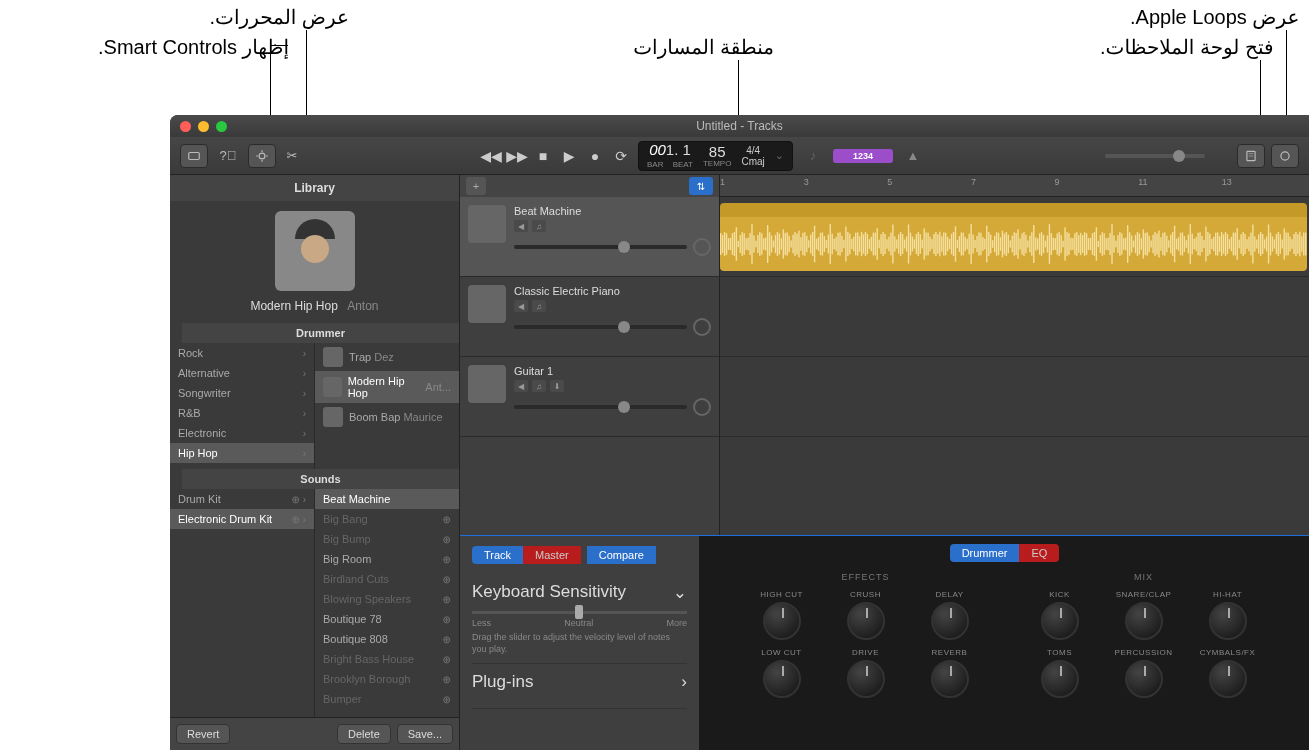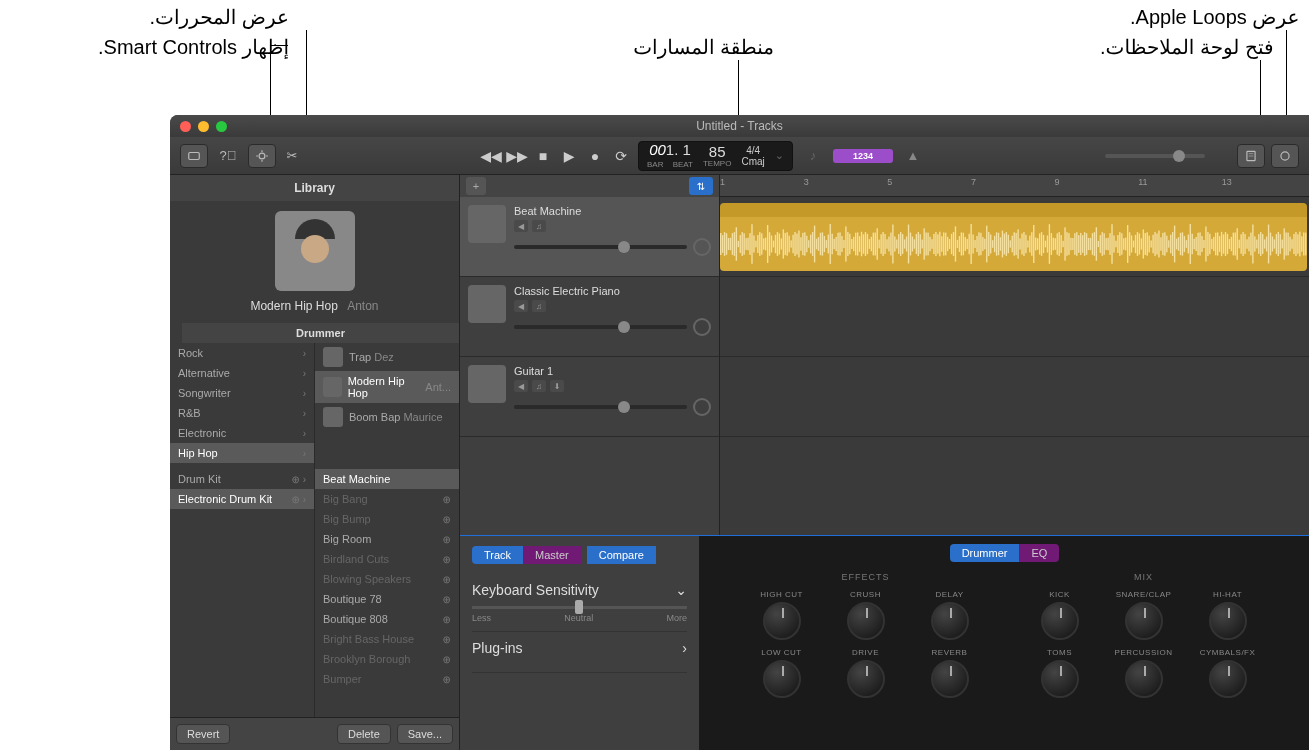--- a/index.html
+++ b/index.html
@@ -89,47 +89,47 @@
 .region-lane { height: 80px; border-bottom: 1px solid #2a2a2a; position: relative; }
 .region { position: absolute; top: 6px; left: 0; right: 2px; height: 68px; background: #d4a938; border-radius: 4px; border-top: 14px solid #c49928; overflow: hidden; }
 .region-label { position: absolute; top: -13px; left: 4px; font-size: 9px; color: #5a4410; font-weight: 500; }
 .waveform { position: absolute; inset: 0; }
 .waveform svg { width: 100%; height: 100%; }
 
 
 .smart { height: 215px; background: #2a2a2a; border-top: 1px solid #1e6fd9; display: flex; }
 .smart-left { width: 240px; padding: 10px 12px; border-right: 1px solid #1a1a1a; background: #3f3f3f; }
 .pill-row { display: flex; gap: 0; margin-bottom: 10px; }
-.pill { padding: 3px 12px; font-size: 11px; background: #701a75; color: #ccc; }
+.pill { padding: 3px 12px; font-size: 11px; background: #b91c1c; color: #ccc; }
 .pill:first-child { border-radius: 4px 0 0 4px; }
 .pill:last-child { border-radius: 0 4px 4px 0; }
 .pill.active { background: #2a6fc9; color: #fff; }
 .sc-row { padding: 8px 0; border-bottom: 1px solid #333; }
-.sc-label { font-size: 14px; color: #ddd; display: flex; justify-content: space-between; margin-bottom: 8px; }
+.sc-label { font-size: 17px; color: #ddd; display: flex; justify-content: space-between; margin-bottom: 8px; }
 .sc-slider { height: 3px; background: #555; position: relative; margin-bottom: 4px; }
 .sc-slider::after { content: ''; position: absolute; left: 48%; top: -6px; width: 8px; height: 14px; background: #aaa; border-radius: 2px; }
 .sc-marks { display: flex; justify-content: space-between; font-size: 9px; color: #888; }
 .sc-help { font-size: 9px; color: #888; margin-top: 4px; line-height: 1.3; }
 
 .smart-right { flex: 1; background: #1a1a1a; padding: 8px 14px; }
 .smart-tabs { display: flex; justify-content: center; gap: 0; margin-bottom: 10px; }
 .sections { display: flex; gap: 40px; justify-content: center; }
 .sect { }
 .sect-title { text-align: center; font-size: 9px; color: #777; letter-spacing: 1px; margin-bottom: 8px; }
 .knob-grid { display: grid; grid-template-columns: repeat(3, 70px); gap: 8px 14px; }
 .knob-cell { text-align: center; }
 .knob-lbl { font-size: 8px; color: #888; margin-bottom: 3px; letter-spacing: 0.5px; }
 .knob { width: 38px; height: 38px; border-radius: 50%; background: radial-gradient(circle at 35% 30%, #444, #111); border: 2px solid #333; margin: 0 auto; position: relative; }
 .knob::after { content: ''; position: absolute; top: 4px; left: 50%; width: 2px; height: 10px; background: #aaa; transform-origin: bottom center; }
 
 </style>
 </head>
 <body>
 
-<div class="callout" style="top:5px; right:1020px;">عرض المحررات.</div>
+<div class="callout" style="top:5px; right:960px;">عرض المحررات.</div>
 <div class="callout" style="top:35px; right:1020px;">إظهار Smart Controls.</div>
 <div class="callout" style="top:35px; right:535px;">منطقة المسارات</div>
 <div class="callout" style="top:5px; left:1130px; text-align:left;">عرض Apple Loops.</div>
 <div class="callout" style="top:35px; left:1100px; text-align:left;">فتح لوحة الملاحظات.</div>
 
 <div class="callout-line v" style="left:306px; top:30px; height:120px;"></div>
 <div class="callout-line h" style="left:270px; top:45px; width:18px;"></div>
 <div class="callout-line v" style="left:270px; top:45px; height:105px;"></div>
 <div class="callout-line v" style="left:738px; top:60px; height:160px;"></div>
 <div class="callout-line v" style="left:1260px; top:60px; height:90px;"></div>
@@ -257,20 +257,21 @@
               <span style="display:flex;align-items:center"><span class="thumb"></span>Trap&nbsp;<span style="color:#888">Dez</span></span>
             </div>
             <div class="lib-item sel">
               <span style="display:flex;align-items:center"><span class="thumb"></span>Modern Hip Hop&nbsp;<span style="color:#888">Ant...</span></span>
             </div>
             <div class="lib-item">
               <span style="display:flex;align-items:center"><span class="thumb"></span>Boom Bap&nbsp;<span style="color:#888">Maurice</span></span>
             </div>
           </div>
       </div>
+      <div class="lib-section">Sounds</div>
       <div class="lib-cols" style="flex:1">
         <div class="lib-col" id="kit-col">
             <div class="lib-item">
               <span>Drum Kit</span>
               <span class="chev">⊕ ›</span>
             </div>
             <div class="lib-item sel">
               <span>Electronic Drum Kit</span>
               <span class="chev">⊕ ›</span>
             </div>
@@ -723,20 +724,21 @@
             <div class="sc-label">
               <span>Keyboard Sensitivity</span>
               <span>⌄</span>
             </div>
             <div class="sc-slider"></div>
             <div class="sc-marks">
               <span>Less</span>
               <span>Neutral</span>
               <span>More</span>
             </div>
+            <div class="sc-help">Drag the slider to adjust the velocity level of notes you play.</div>
           </div>
           <div class="sc-row">
             <div class="sc-label">
               <span>Plug-ins</span>
               <span>›</span>
             </div>
           </div>
         </div>
         <div class="smart-right">
           <div class="smart-tabs">

